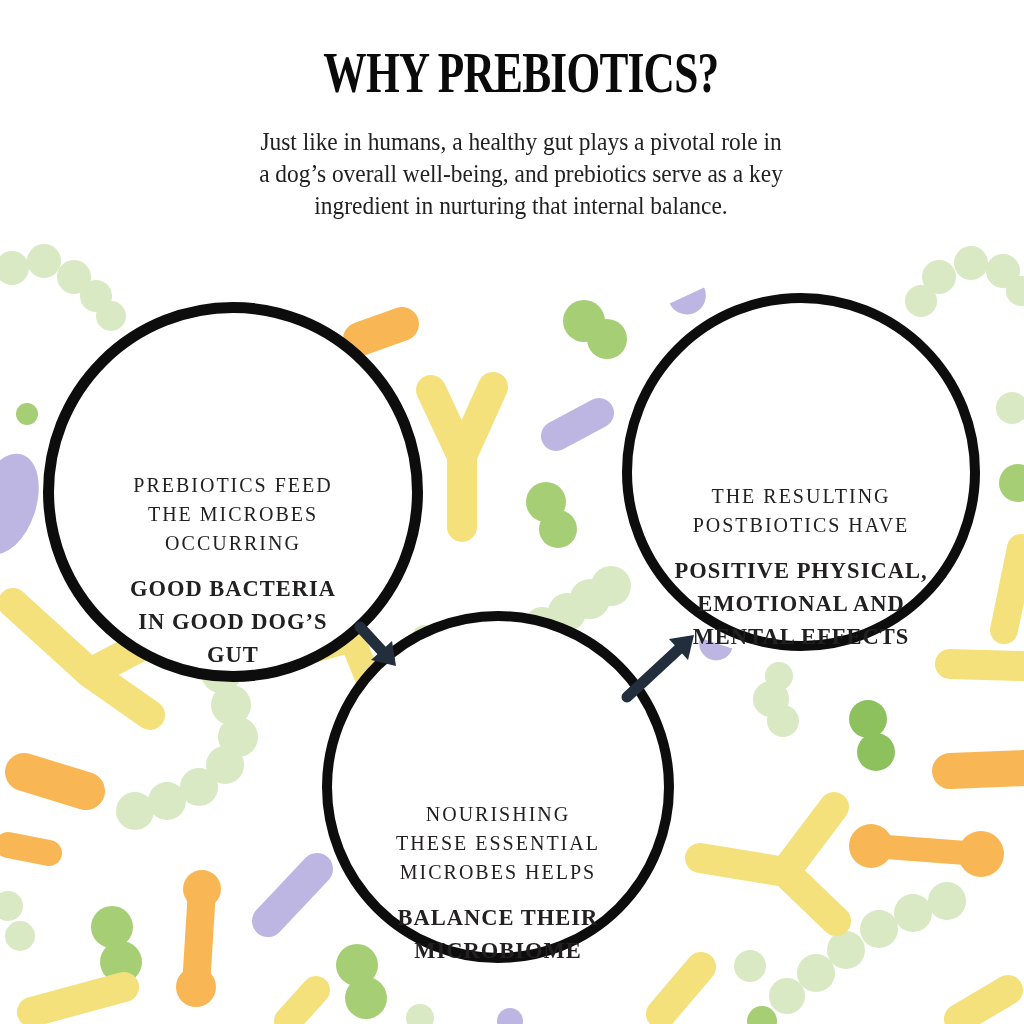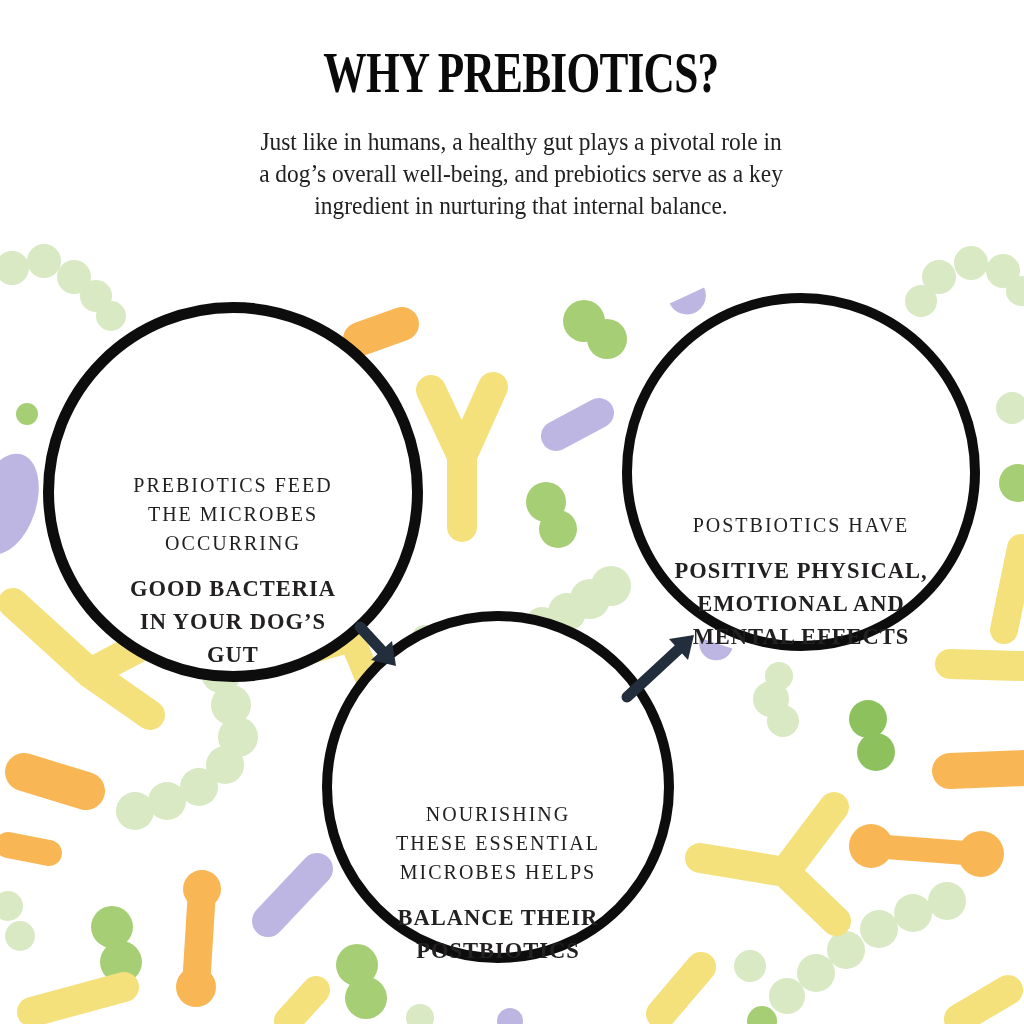--- a/index.html
+++ b/index.html
@@ -183,43 +183,44 @@
 
   <div class="bubble bubble-left">
     <div class="txt">
       <p class="intro">
         <span>PREBIOTICS FEED</span>
         <span>THE MICROBES</span>
         <span>OCCURRING</span>
       </p>
       <p class="emph">
         <span>GOOD BACTERIA</span>
-        <span>IN YOUR DOG’S</span>
+        <span>IN GOOD DOG’S</span>
         <span>GUT</span>
       </p>
     </div>
   </div>
 
   <div class="bubble bubble-mid">
     <div class="txt">
       <p class="intro">
         <span>NOURISHING</span>
         <span>THESE ESSENTIAL</span>
         <span>MICROBES HELPS</span>
       </p>
       <p class="emph">
         <span>BALANCE THEIR</span>
-        <span>POSTBIOTICS</span>
+        <span>MICROBIOME</span>
       </p>
     </div>
   </div>
 
   <div class="bubble bubble-right">
     <div class="txt">
       <p class="intro">
+        <span>THE RESULTING</span>
         <span>POSTBIOTICS HAVE</span>
       </p>
       <p class="emph">
         <span>POSITIVE PHYSICAL,</span>
         <span>EMOTIONAL AND</span>
         <span>MENTAL EFFECTS</span>
       </p>
     </div>
   </div>
 

